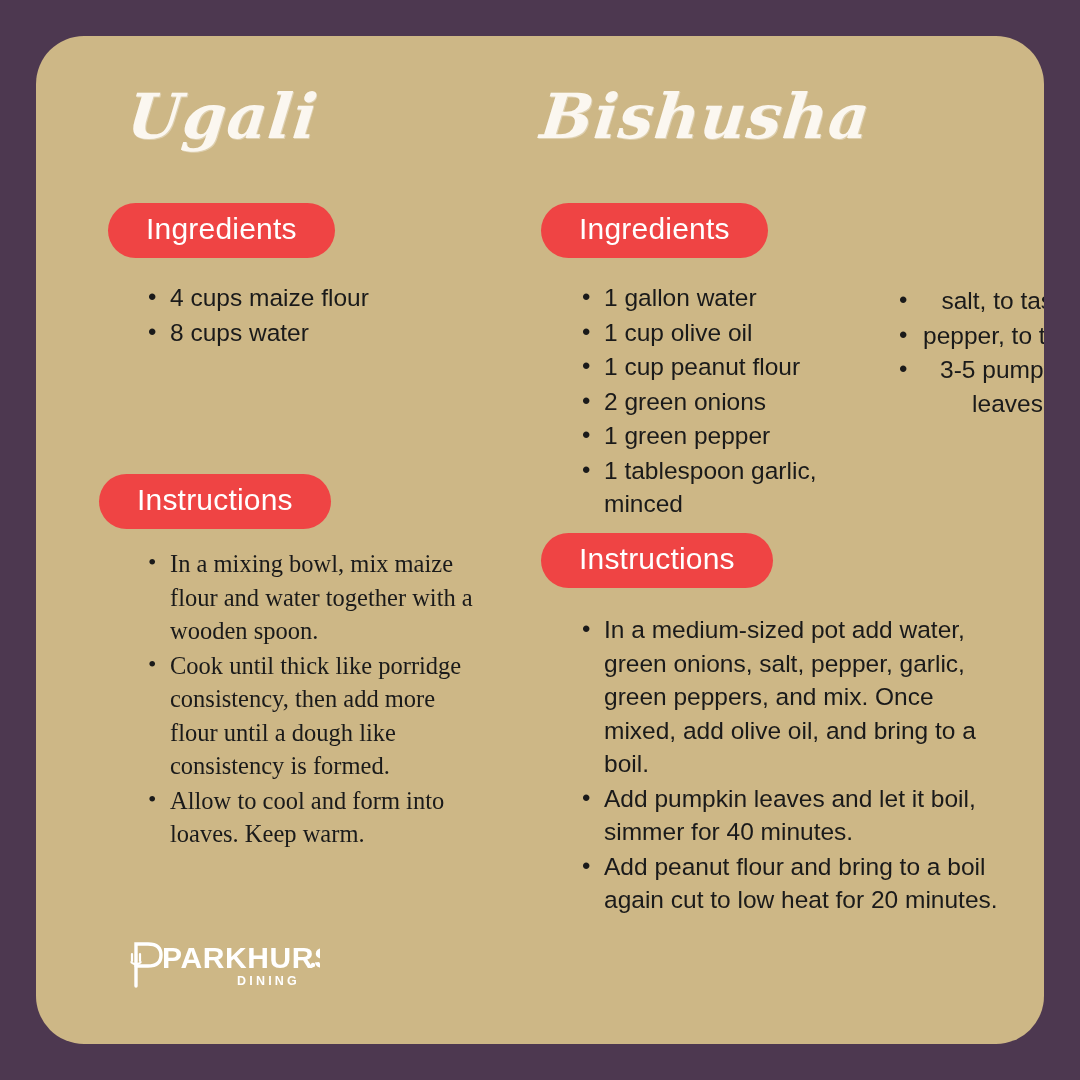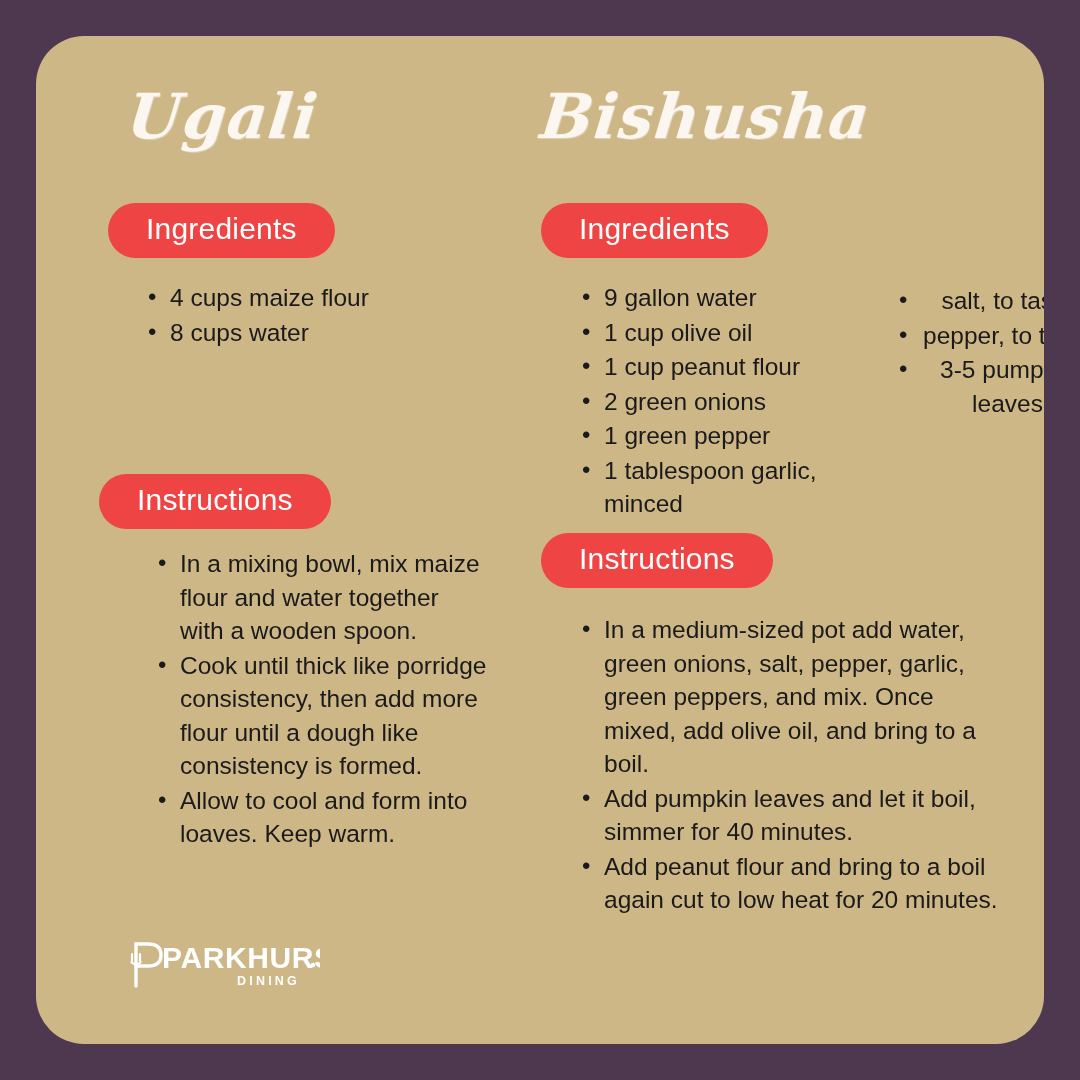--- a/index.html
+++ b/index.html
@@ -84,21 +84,21 @@
     content: "\2022";
     position: absolute;
     left: 0;
     top: -1px;
     font-size: 24px;
     line-height: 33.5px;
     color: #1A1A1A;
   }
 
   #list-ugali-ingredients   { left: 86px;  top: 245px; width: 360px; }
-  #list-ugali-instructions  { left: 96px;  top: 511px; width: 330px; }
+  #list-ugali-instructions  { left: 86px;  top: 511px; width: 330px; font-family: Liberation Serif, serif; }
 
   #list-bishusha-ing-a      { left: 520px; top: 245px; width: 300px; }
   #list-bishusha-ing-b      { left: 837px; top: 248px; width: 195px; text-align: center; }
   #list-bishusha-instructions{ left: 520px; top: 577px; width: 430px; }
 
   
   #logo {
     position: absolute;
     left: 84px;
     top: 898px;
@@ -126,21 +126,21 @@
     <li>In a mixing bowl, mix maize flour and water together with a wooden spoon.</li>
     <li>Cook until thick like porridge consistency, then add more flour until a dough like consistency is formed.</li>
     <li>Allow to cool and form into loaves. Keep warm.</li>
   </ul>
 
   <div class="recipe-title" id="title-bishusha">Bishusha</div>
 
   <div class="badge" id="badge-bishusha-ingredients">Ingredients</div>
 
   <ul class="recipe-list" id="list-bishusha-ing-a">
-    <li>9 gallon water</li>
+    <li>1 gallon water</li>
     <li>1 cup olive oil</li>
     <li>1 cup peanut flour</li>
     <li>2 green onions</li>
     <li>1 green pepper</li>
     <li>1 tablespoon garlic, minced</li>
   </ul>
 
   <ul class="recipe-list" id="list-bishusha-ing-b">
     <li>salt, to taste</li>
     <li>pepper, to taste</li>

